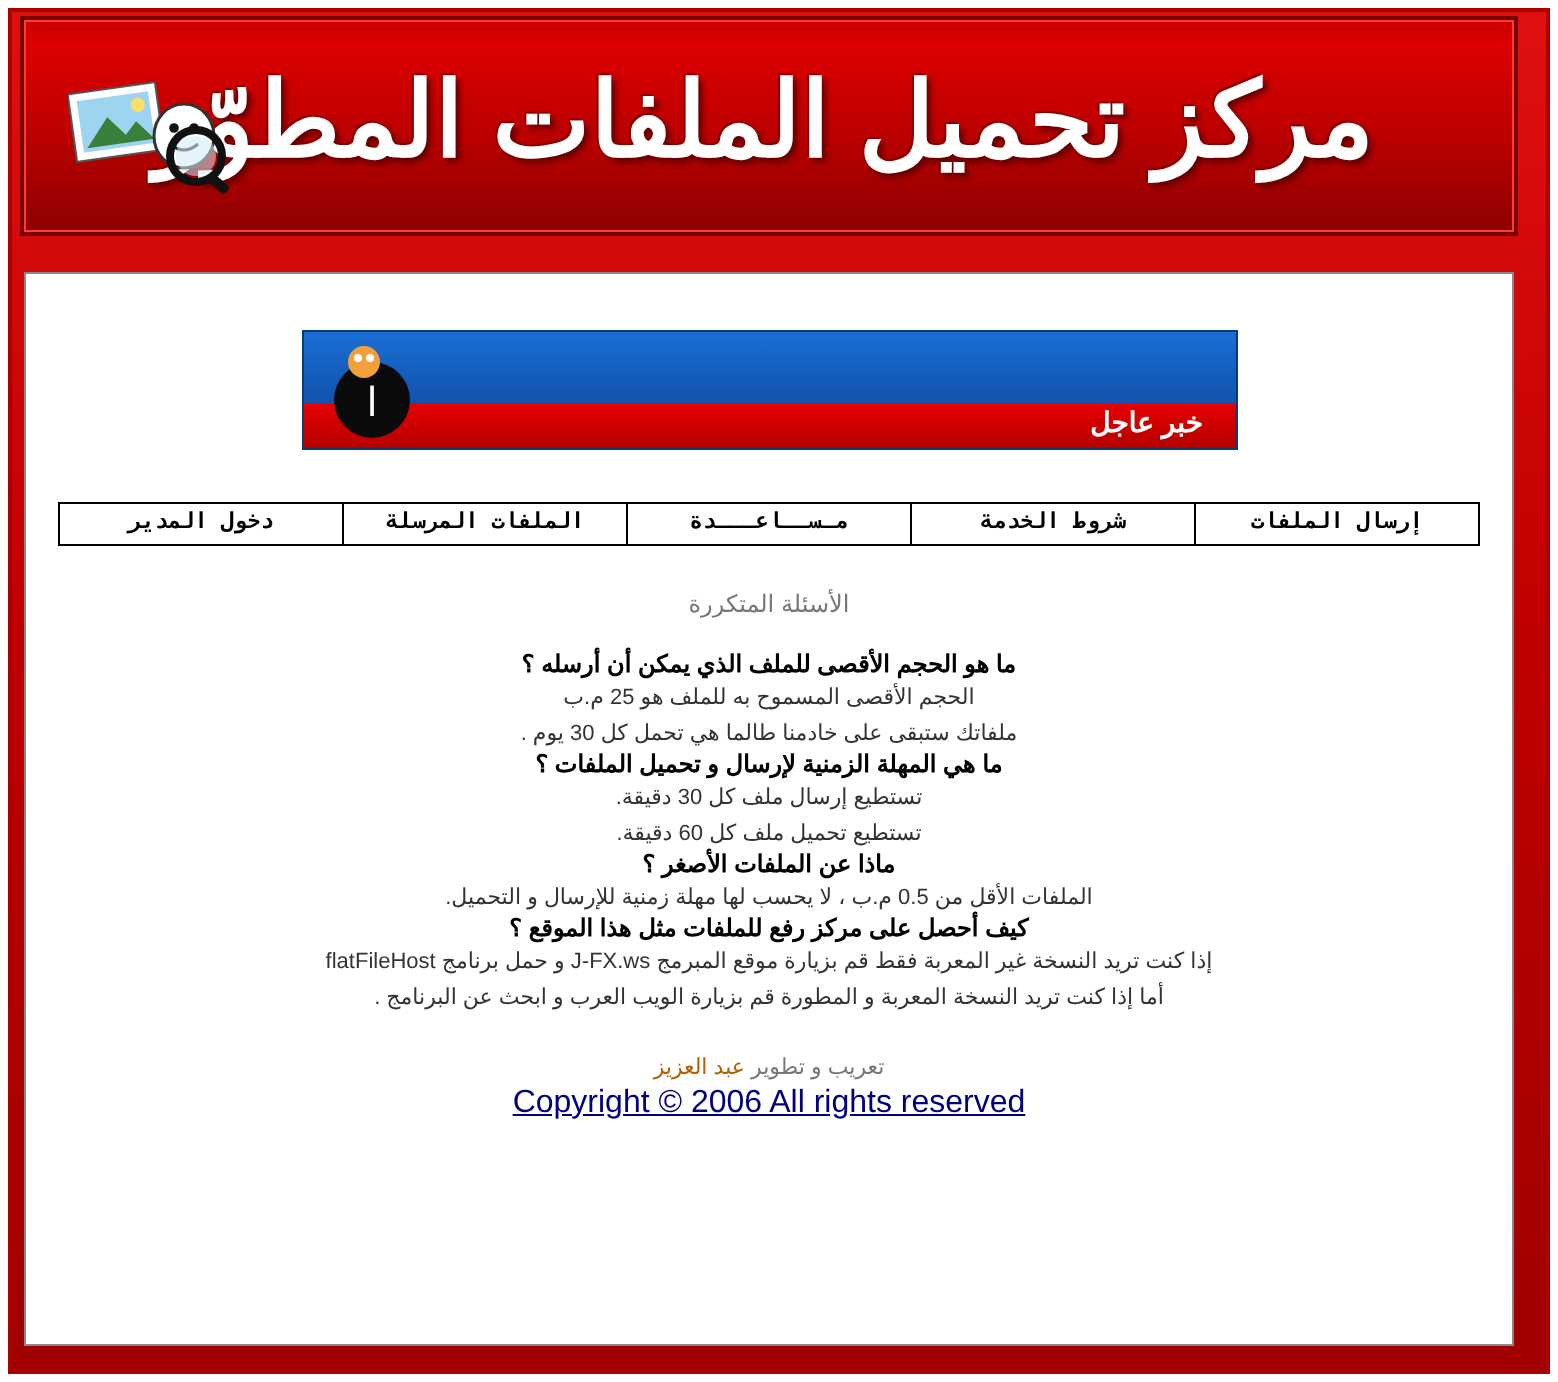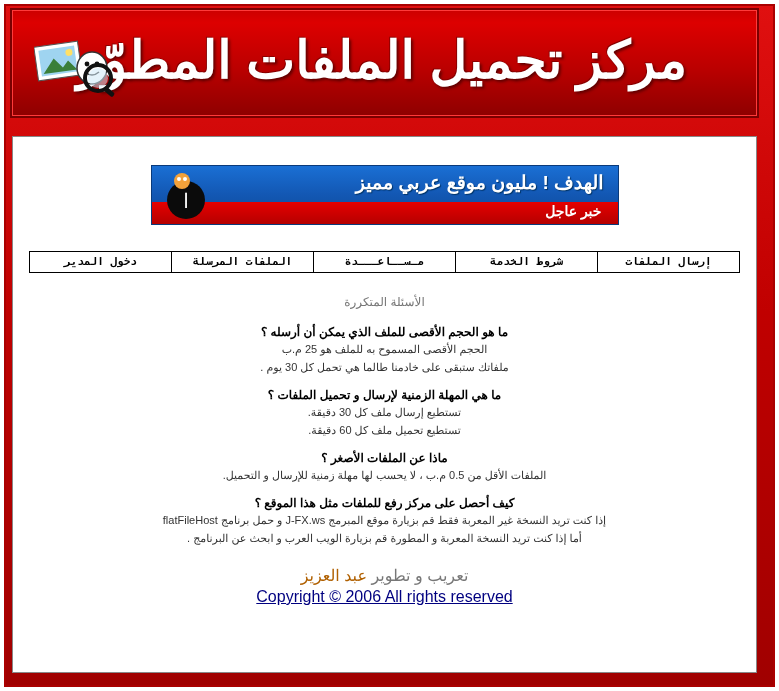--- a/index.html
+++ b/index.html
@@ -168,37 +168,37 @@
   }
   .faq-title {
     font-size: 12px;
     color: #777777;
     margin-bottom: 16px;
   }
   .q {
     font-size: 12px;
     font-weight: bold;
     color: #000000;
-    margin-top: 13px;
+    margin-top: 0;
   }
   .a {
     font-size: 11px;
     color: #333333;
     margin-top: 3px;
     line-height: 15px;
   }
 
   
   .footer {
     margin: 20px auto 0 auto;
     width: 700px;
     text-align: center;
   }
   .footer-line1 {
-    font-size: 16px;
+    font-size: 11px;
     color: #777777;
   }
   .footer-line1 .name {
     color: #b06000;
   }
   .footer-line2 {
     font-size: 16px;
     color: #000080;
     text-decoration: underline;
     margin-top: 3px;
@@ -227,21 +227,20 @@
         <circle cx="64" cy="40" r="10" fill="#cfe9f7" opacity="0.55"></circle>
         <rect x="72" y="48" width="12" height="5" rx="2" fill="#111" transform="rotate(40 72 48)"></rect>
       </svg>
     </div>
   </div>
 
   <div class="content">
 
     <div class="ad-wrap">
       <div class="ad-banner">
-        <div class="ad-text">الهدف ! مليون موقع عربي مميز</div>
         <div class="ad-strip">
           <div class="ad-strip-text">خبر عاجل</div>
         </div>
         <div class="ad-logo">
           <svg width="54" height="52" viewBox="0 0 54 52">
             <circle cx="26" cy="30" r="19" fill="#0b0b0b"></circle>
             <text x="26" y="38" font-size="20" fill="#ffffff" text-anchor="middle" font-family="'Liberation Sans',sans-serif">ا</text>
             <circle cx="22" cy="11" r="8" fill="#f2a13a"></circle>
             <circle cx="19" cy="9" r="2" fill="#ffffff"></circle>
             <circle cx="25" cy="9" r="2" fill="#ffffff"></circle>

